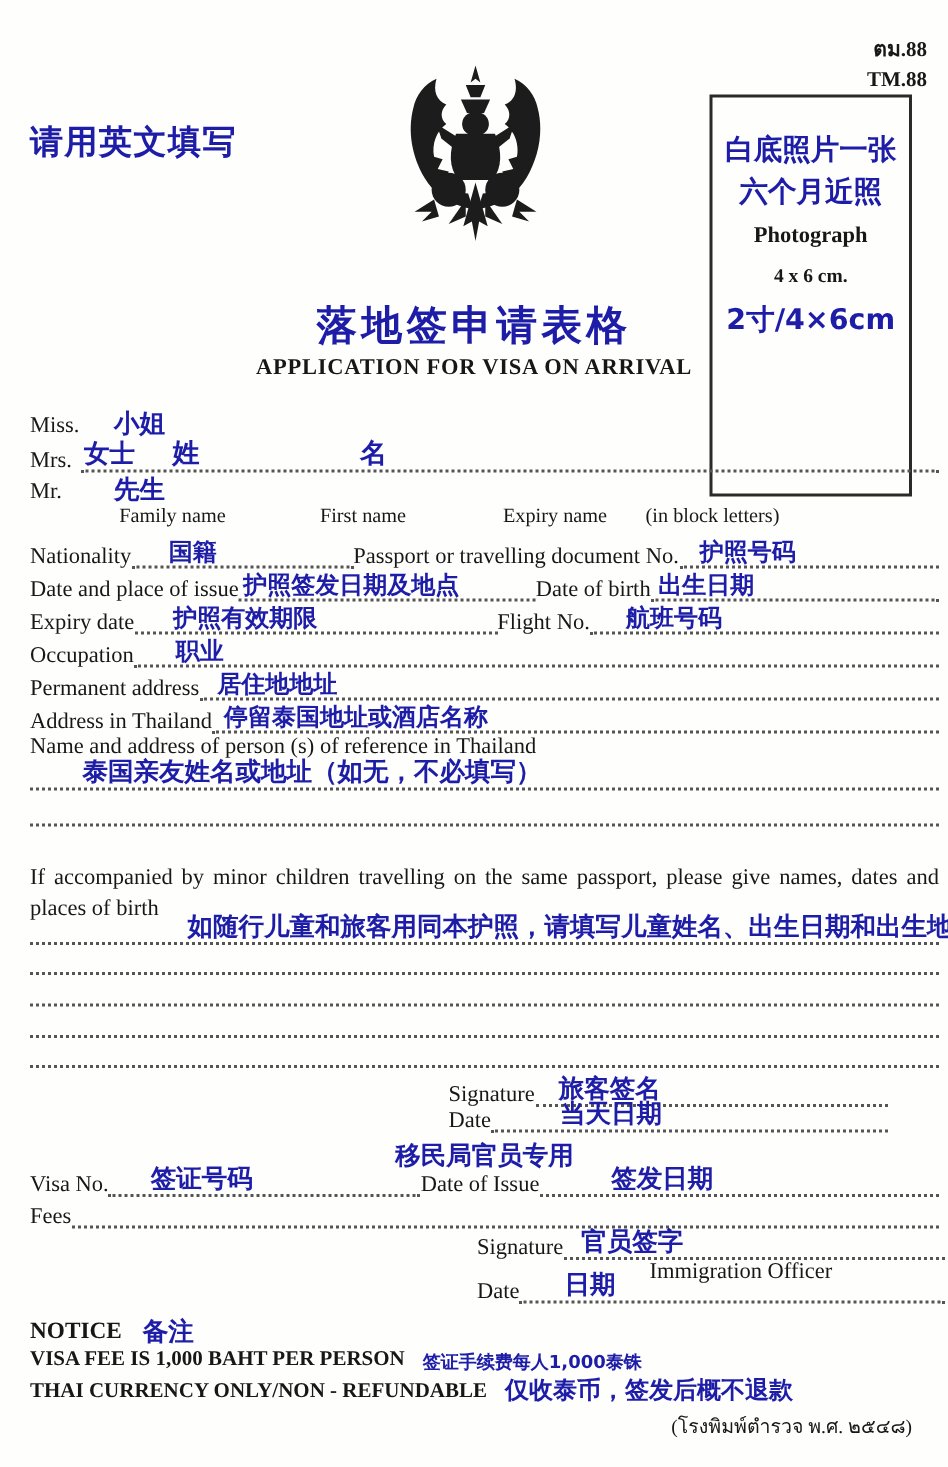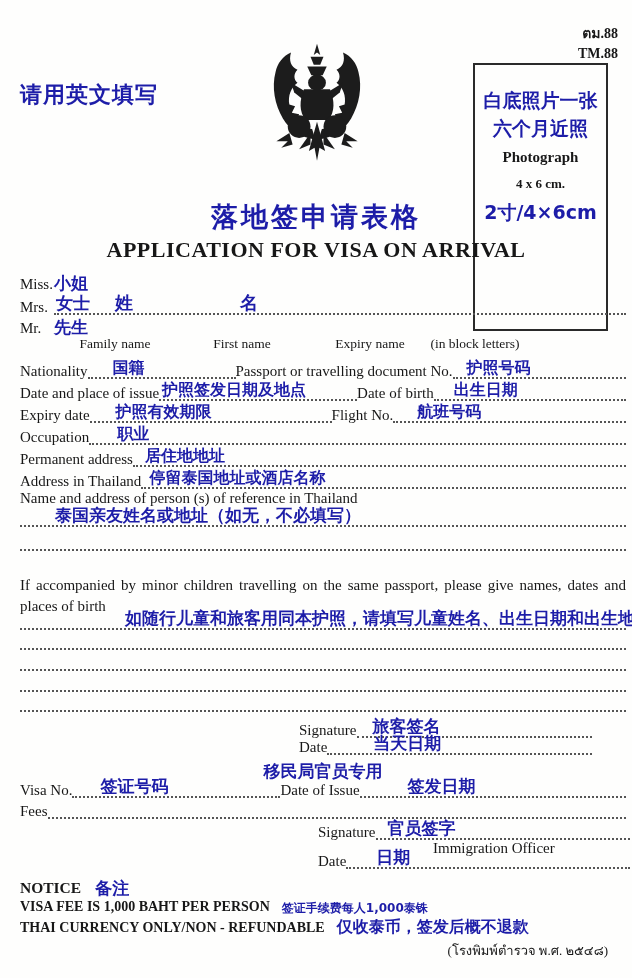--- a/index.html
+++ b/index.html
@@ -13,32 +13,32 @@
   .fill-note{position:absolute;top:80px;left:20px;font-size:22px;letter-spacing:1px;}
   .garuda{position:absolute;top:36px;left:252px;}
   .photo-box{position:absolute;top:63px;left:473px;width:135px;height:268px;border:2px solid #2a2a2a;
              box-sizing:border-box;text-align:center;padding-top:22px;}
   .pb-cn{font-size:19px;line-height:1.45;}
   .pb-photo{font-size:15px;font-weight:bold;margin-top:7px;}
   .pb-size-en{font-size:13px;font-weight:bold;margin-top:10px;}
   .pb-size-cn{font-size:19px;margin-top:8px;}
   .title-wrap{position:absolute;top:199px;left:0;width:632px;text-align:center;}
   .title-cn{font-size:27px;letter-spacing:3px;}
-  .title-en{font-size:22px;font-weight:bold;letter-spacing:.5px;margin-top:2px;}
+  .title-en{font-size:15px;font-weight:bold;letter-spacing:.5px;margin-top:2px;}
 
   
   .fbody{position:absolute;top:271px;left:20px;right:6px;}
   .trow{display:flex;align-items:flex-end;}
   .lbl{font-size:15px;line-height:1.1;white-space:nowrap;}
   .fill{position:relative;border-bottom:2px dotted #555;height:19px;}
   .grow{flex:1;}
   .cnv{position:absolute;bottom:1px;font-size:16px;line-height:1;white-space:nowrap;}
   .h21{height:21px}.h22{height:22px}.h23{height:23px}.h17{height:17px}.h24{height:24px}
   .name-en{width:34px;font-size:15px;}
-  .name-cn{font-size:17px;line-height:1;}
+  .name-cn{font-size:17px;line-height:1;margin-left:22px;}
   .sub-row{position:relative;height:15px;font-size:13.5px;margin-bottom:6px;}
   .sub-row span{position:absolute;top:0;transform:translateX(-50%);white-space:nowrap;}
   .para{font-size:15px;line-height:21px;text-align:justify;margin-top:24px;}
   .reftext{font-size:15px;line-height:1.2;height:21px;}
   .sig-ind{margin-left:279px;}
   .off-ind{margin-left:298px;}
   .center-head{text-align:center;margin-top:6px;}
   .center-head .c1{font-size:17px;line-height:20px;display:block;}
   .center-head .c2{font-size:16px;font-weight:bold;line-height:19px;display:block;}
   .officer-line{margin-left:413px;font-size:15px;height:17px;line-height:17px;}
@@ -129,21 +129,21 @@
       </div>
     </div>
 
     <div class="trow h22">
       <span class="lbl">Date and place of issue</span>
       <div class="fill" style="width:198px">
         <span class="cn cnv" style="left:3px">护照签发日期及地点</span>
       </div>
       <span class="lbl">Date of birth</span>
       <div class="fill grow">
-        <span class="cn cnv" style="left:20px">出生日期</span>
+        <span class="cn cnv" style="left:5px">出生日期</span>
       </div>
     </div>
 
     <div class="trow h22">
       <span class="lbl">Expiry date</span>
       <div class="fill" style="width:242px">
         <span class="cn cnv" style="left:26px">护照有效期限</span>
       </div>
       <span class="lbl">Flight No.</span>
       <div class="fill grow">

